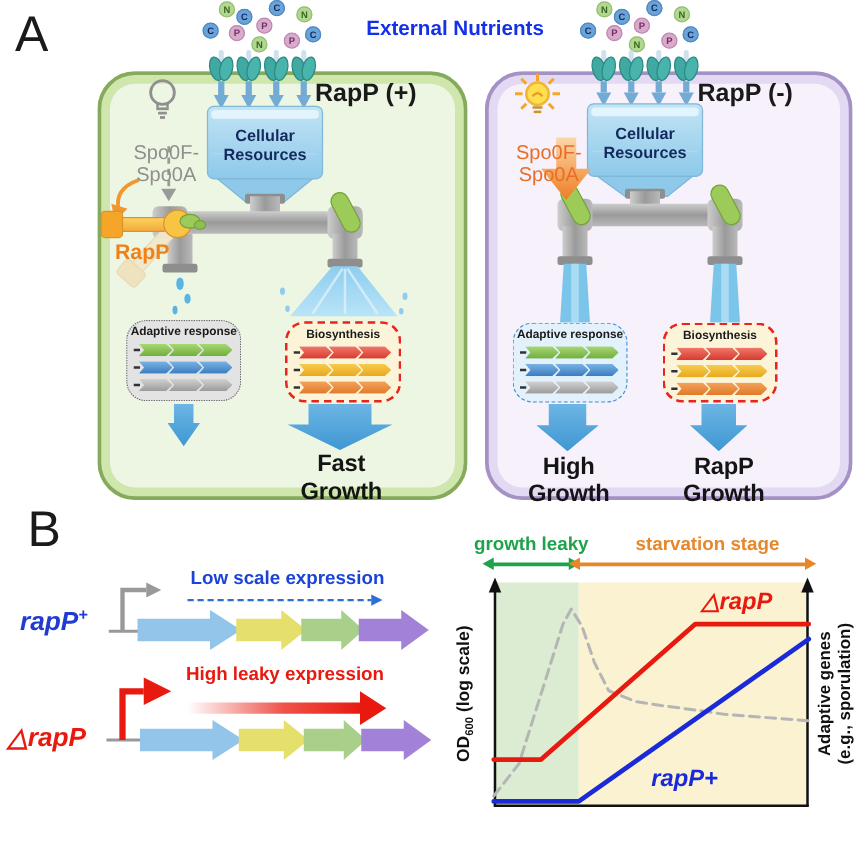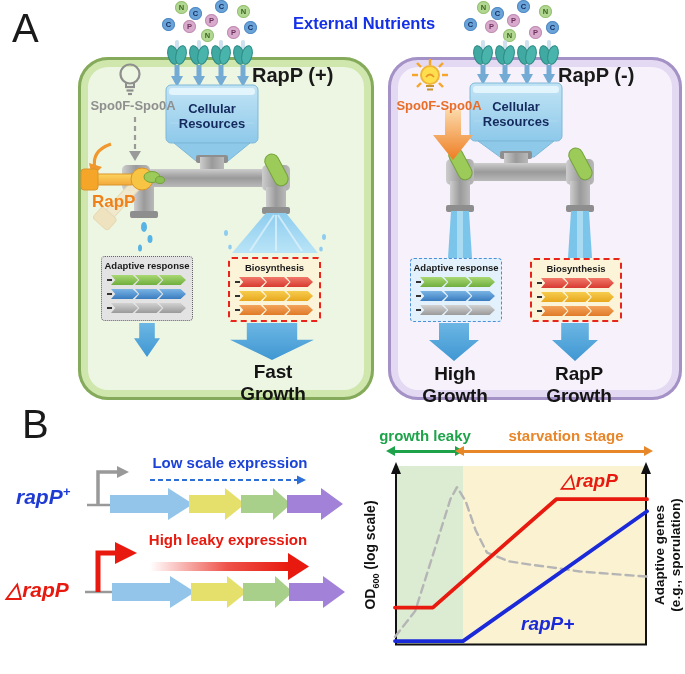--- a/index.html
+++ b/index.html
@@ -21,24 +21,24 @@
   .nut:nth-child(9){left:64px;top:24px}.nut:nth-child(10){left:81px;top:19px}
   .ext-nut{left:293px;top:14px;width:150px;font-size:16.5px;font-weight:800;color:#1531e8;}
   
   .cell{position:absolute;top:57px;height:343px;border-radius:30px;}
   .cell.left{left:78px;width:296px;background:#edf6e2;
      box-shadow:inset 0 0 0 3px #85aa5c, inset 0 0 0 10px #cfe7ad;}
   .cell.right{left:388px;width:294px;background:#f7f1fb;
      box-shadow:inset 0 0 0 3px #a491c6, inset 0 0 0 10px #e4d9f2;}
   .cell svg{position:absolute;left:0;top:-20px;overflow:visible;}
   .cell-title{position:absolute;top:7px;font-size:20px;font-weight:800;color:#1a1a1a;}
-  .regulator{position:absolute;font-size:13px;font-weight:700;text-align:center;}
+  .regulator{position:absolute;font-size:16px;font-weight:400;text-align:center;margin-top:16px;}
   .tank-label{position:absolute;font-size:13px;font-weight:800;color:#142a5e;text-align:center;line-height:15px;}
   .rapp-label{position:absolute;font-size:17px;font-weight:800;color:#f08119;}
-  .gene-box{position:absolute;border-radius:4px;}
+  .gene-box{position:absolute;border-radius:16px;}
   .gene-box.adp-l{background:#e3e3e3;border:1.6px dotted #666;}
   .gene-box.adp-r{background:#e2f1fb;border:1.6px dashed #4a90d9;}
   .gene-box.bio{background:#fcf4d9;border:2px dashed #e8241c;}
   .gene-box .bx-label{display:block;text-align:center;font-size:9.5px;font-weight:600;color:#1a1a1a;margin-top:3px;}
   .gene-row{display:flex;align-items:center;height:10px;margin:4px 6px 0 5px;}
   .gene-row .tick{width:5px;height:2px;background:#333;margin-right:2px;flex:none;}
   .gene-row .seg{flex:1;height:10px;margin-left:-3px;
       clip-path:polygon(0 0,80% 0,100% 50%,80% 100%,0 100%,16% 50%);}
   .row-green .seg{background:linear-gradient(#a9d873,#6fae3e);}
   .row-blue .seg{background:linear-gradient(#7ab4e4,#3a7cc0);}

